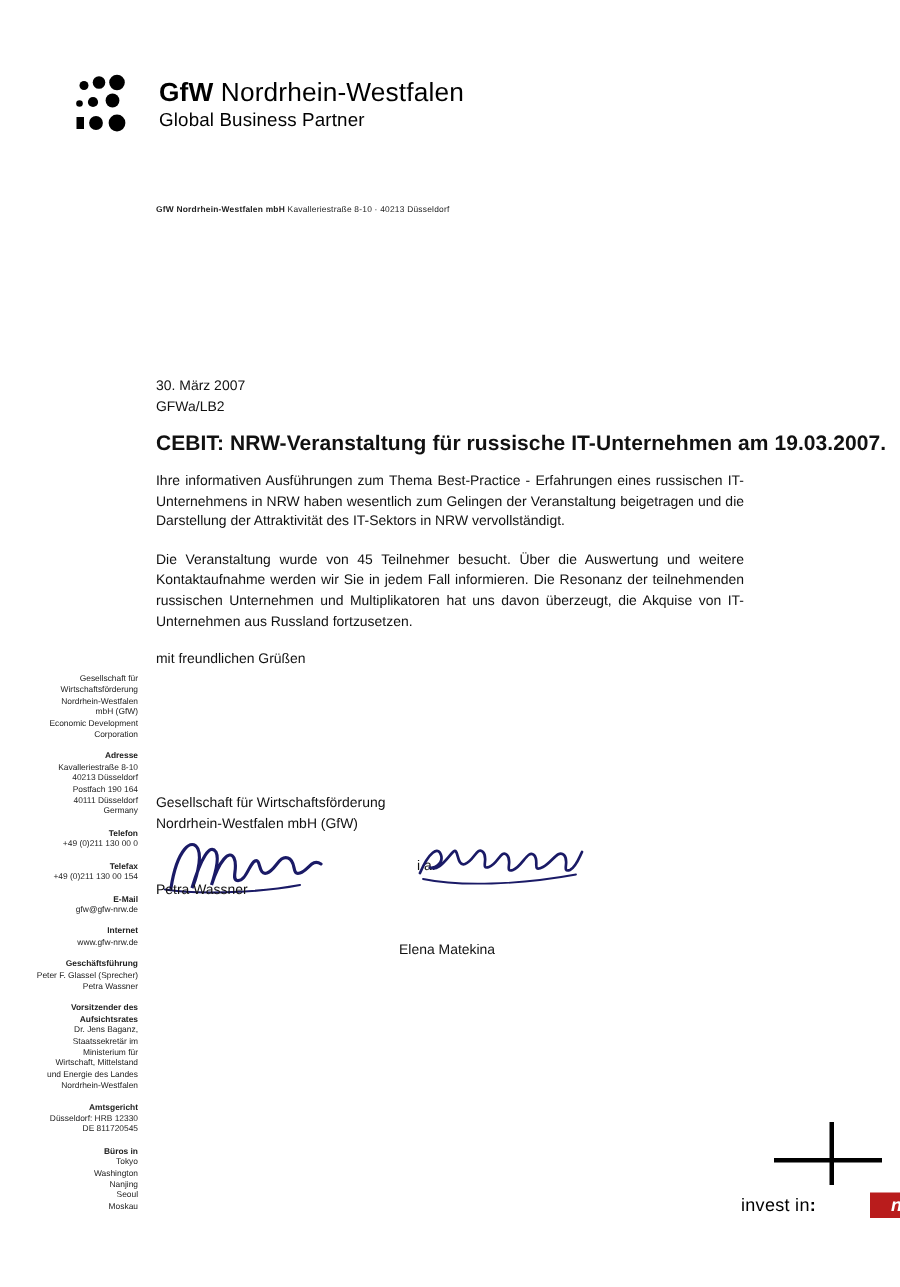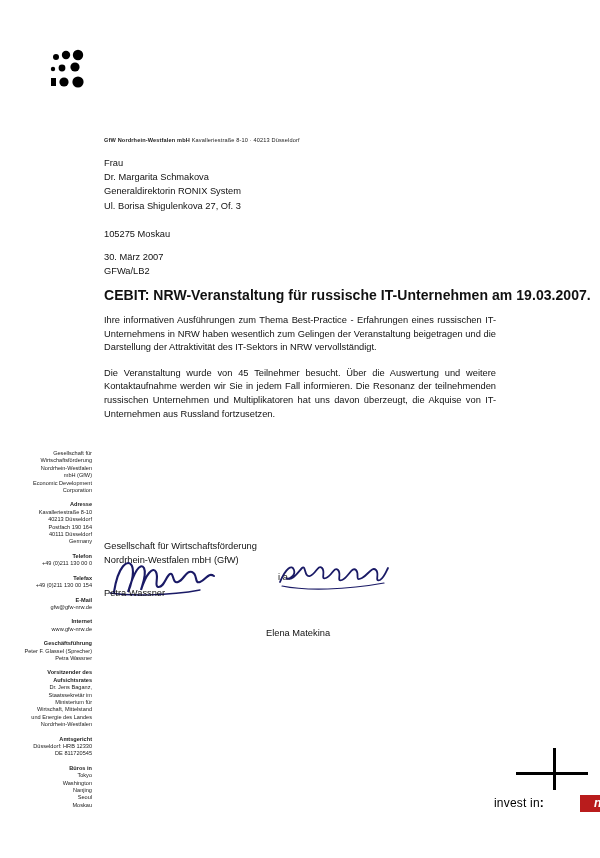--- a/index.html
+++ b/index.html
@@ -111,21 +111,21 @@
     text-align: justify;
   }
   .body p {
     margin: 0 0 12px 0;
   }
 
   
   .sig-company {
     position: absolute;
     left: 104px;
-    top: 540px;
+    top: 529px;
     font-size: 9.3px;
     line-height: 13.6px;
   }
   .sig-ia {
     position: absolute;
     left: 278px;
     top: 572px;
     font-size: 9.3px;
   }
   .sig-names {
@@ -231,45 +231,44 @@
         <circle cx="16" cy="7" r="4.2" fill="#000"></circle>
         <circle cx="28" cy="7" r="5.2" fill="#000"></circle>
         <circle cx="3" cy="21" r="2.2" fill="#000"></circle>
         <circle cx="12" cy="20" r="3.4" fill="#000"></circle>
         <circle cx="25" cy="19" r="4.6" fill="#000"></circle>
         <rect x="1" y="30" width="5" height="8" fill="#000"></rect>
         <circle cx="14" cy="34" r="4.6" fill="#000"></circle>
         <circle cx="28" cy="34" r="5.6" fill="#000"></circle>
       </svg>
     </div>
+    <div class="logo-title">
+      <div class="line1">
+        <b>GfW</b><span> Nordrhein-Westfalen</span>
+      </div>
+      <div class="line2">Global Business Partner</div>
+    </div>
   </div>
 
   <div class="sender-line">
     <b>GfW Nordrhein-Westfalen mbH</b><span>  Kavalleriestraße 8-10 · 40213 Düsseldorf</span>
   </div>
 
-  <div class="address">
-    <div>Frau</div>
-    <div>Dr. Margarita Schmakova</div>
-    <div>Generaldirektorin RONIX System</div>
-    <div>Ul. Borisa Shigulenkova 27, Of. 3</div>
-    <div class="gap"></div>
-    <div>105275 Moskau</div>
-  </div>
 
   <div class="dateblock">
     <div>30. März 2007</div>
     <div>GFWa/LB2</div>
   </div>
 
   <div class="subject">CEBIT: NRW-Veranstaltung für russische IT-Unternehmen am 19.03.2007.</div>
 
   <div class="body">
     <p>Ihre informativen Ausführungen zum Thema Best-Practice - Erfahrungen eines russischen IT-Unternehmens in NRW haben wesentlich zum Gelingen der Veranstaltung beigetragen und die Darstellung der Attraktivität des IT-Sektors in NRW vervollständigt.</p>
     <p>Die Veranstaltung wurde von 45 Teilnehmer besucht. Über die Auswertung und weitere Kontaktaufnahme werden wir Sie in jedem Fall informieren. Die Resonanz der teilnehmenden russischen Unternehmen und Multiplikatoren hat uns davon überzeugt, die Akquise von IT-Unternehmen aus Russland fortzusetzen.</p>
+    <p>mit freundlichen Grüßen</p>
   </div>
 
   <div class="sig-company">
     <div>Gesellschaft für Wirtschaftsförderung</div>
     <div>Nordrhein-Westfalen mbH (GfW)</div>
   </div>
 
   <div class="sig-ia">i.a.</div>
 
   <div class="sig-draw-1">

